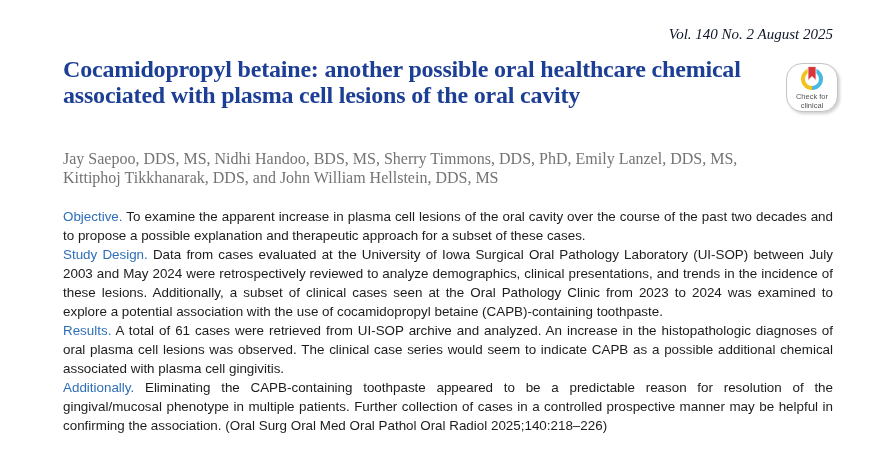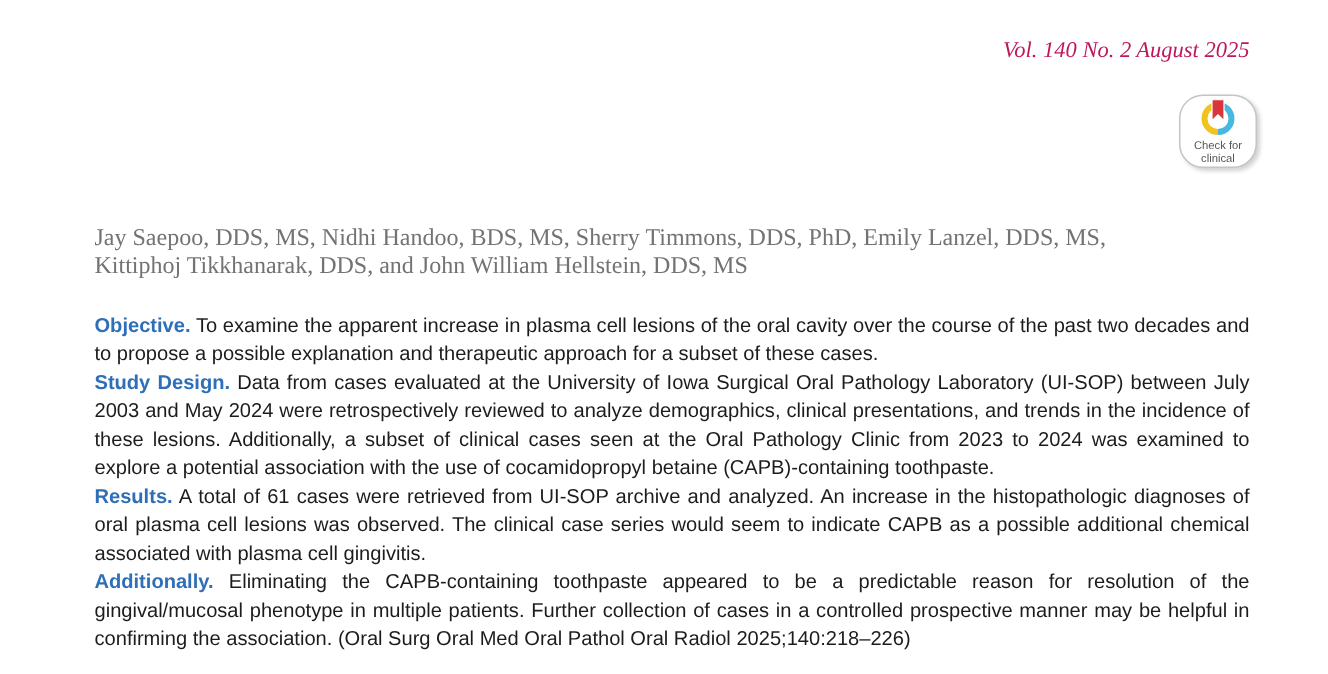--- a/index.html
+++ b/index.html
@@ -11,21 +11,21 @@
     font-family: "Liberation Serif", serif;
     overflow: hidden;
   }
   .vol-line {
     position: absolute;
     top: 26px;
     right: 52px;
     font-family: "Liberation Serif", serif;
     font-style: italic;
     font-size: 15px;
-    color: #be185d;
+    color: #0f172a;
   }
   .title {
     position: absolute;
     left: 63px;
     top: 56px;
     width: 690px;
     margin: 0;
     font-family: "Liberation Serif", serif;
     font-weight: bold;
     font-size: 24px;
@@ -50,21 +50,21 @@
     width: 770px;
     font-family: "Liberation Sans", sans-serif;
     font-size: 13.4px;
     line-height: 19px;
     color: #1c1c1c;
     text-align: justify;
   }
   .abstract p { margin: 0; }
   .abstract .label {
     color: #2e6fb7;
-    font-weight: bold;
+    font-weight: normal;
   }
   .badge {
     position: absolute;
     left: 786px;
     top: 63px;
     width: 52px;
     height: 49px;
     background: #ffffff;
     border: 1px solid #c4c4c4;
     border-radius: 16px;
@@ -97,20 +97,21 @@
       <path d="M13 4 A 9 9 0 0 0 13 22" fill="none" stroke="#f2c21f" stroke-width="4"></path>
       <path d="M13 4 A 9 9 0 0 1 13 22" fill="none" stroke="#49b8e0" stroke-width="4"></path>
       <path d="M9 0.5 h8 v14 l-4 -4 l-4 4 z" fill="#d9363b" stroke="#ffffff" stroke-width="0.8"></path>
     </svg>
     <div class="badge-text">
       <div>Check for</div>
       <div>clinical</div>
     </div>
   </div>
 
+  <h1 class="title">Cocamidopropyl betaine: another possible oral healthcare chemical associated with plasma cell lesions of the oral cavity</h1>
 
   <div class="authors">Jay Saepoo, DDS, MS, Nidhi Handoo, BDS, MS, Sherry Timmons, DDS, PhD, Emily Lanzel, DDS, MS, Kittiphoj Tikkhanarak, DDS, and John William Hellstein, DDS, MS</div>
 
   <div class="abstract">
     <p><span class="label">Objective.</span> <span>To examine the apparent increase in plasma cell lesions of the oral cavity over the course of the past two decades and to propose a possible explanation and therapeutic approach for a subset of these cases.</span></p>
     <p><span class="label">Study Design.</span> <span>Data from cases evaluated at the University of Iowa Surgical Oral Pathology Laboratory (UI-SOP) between July 2003 and May 2024 were retrospectively reviewed to analyze demographics, clinical presentations, and trends in the incidence of these lesions. Additionally, a subset of clinical cases seen at the Oral Pathology Clinic from 2023 to 2024 was examined to explore a potential association with the use of cocamidopropyl betaine (CAPB)-containing toothpaste.</span></p>
     <p><span class="label">Results.</span> <span>A total of 61 cases were retrieved from UI-SOP archive and analyzed. An increase in the histopathologic diagnoses of oral plasma cell lesions was observed. The clinical case series would seem to indicate CAPB as a possible additional chemical associated with plasma cell gingivitis.</span></p>
     <p><span class="label">Additionally.</span> <span>Eliminating the CAPB-containing toothpaste appeared to be a predictable reason for resolution of the gingival/mucosal phenotype in multiple patients. Further collection of cases in a controlled prospective manner may be helpful in confirming the association. (Oral Surg Oral Med Oral Pathol Oral Radiol 2025;140:218–226)</span></p>
   </div>
 

